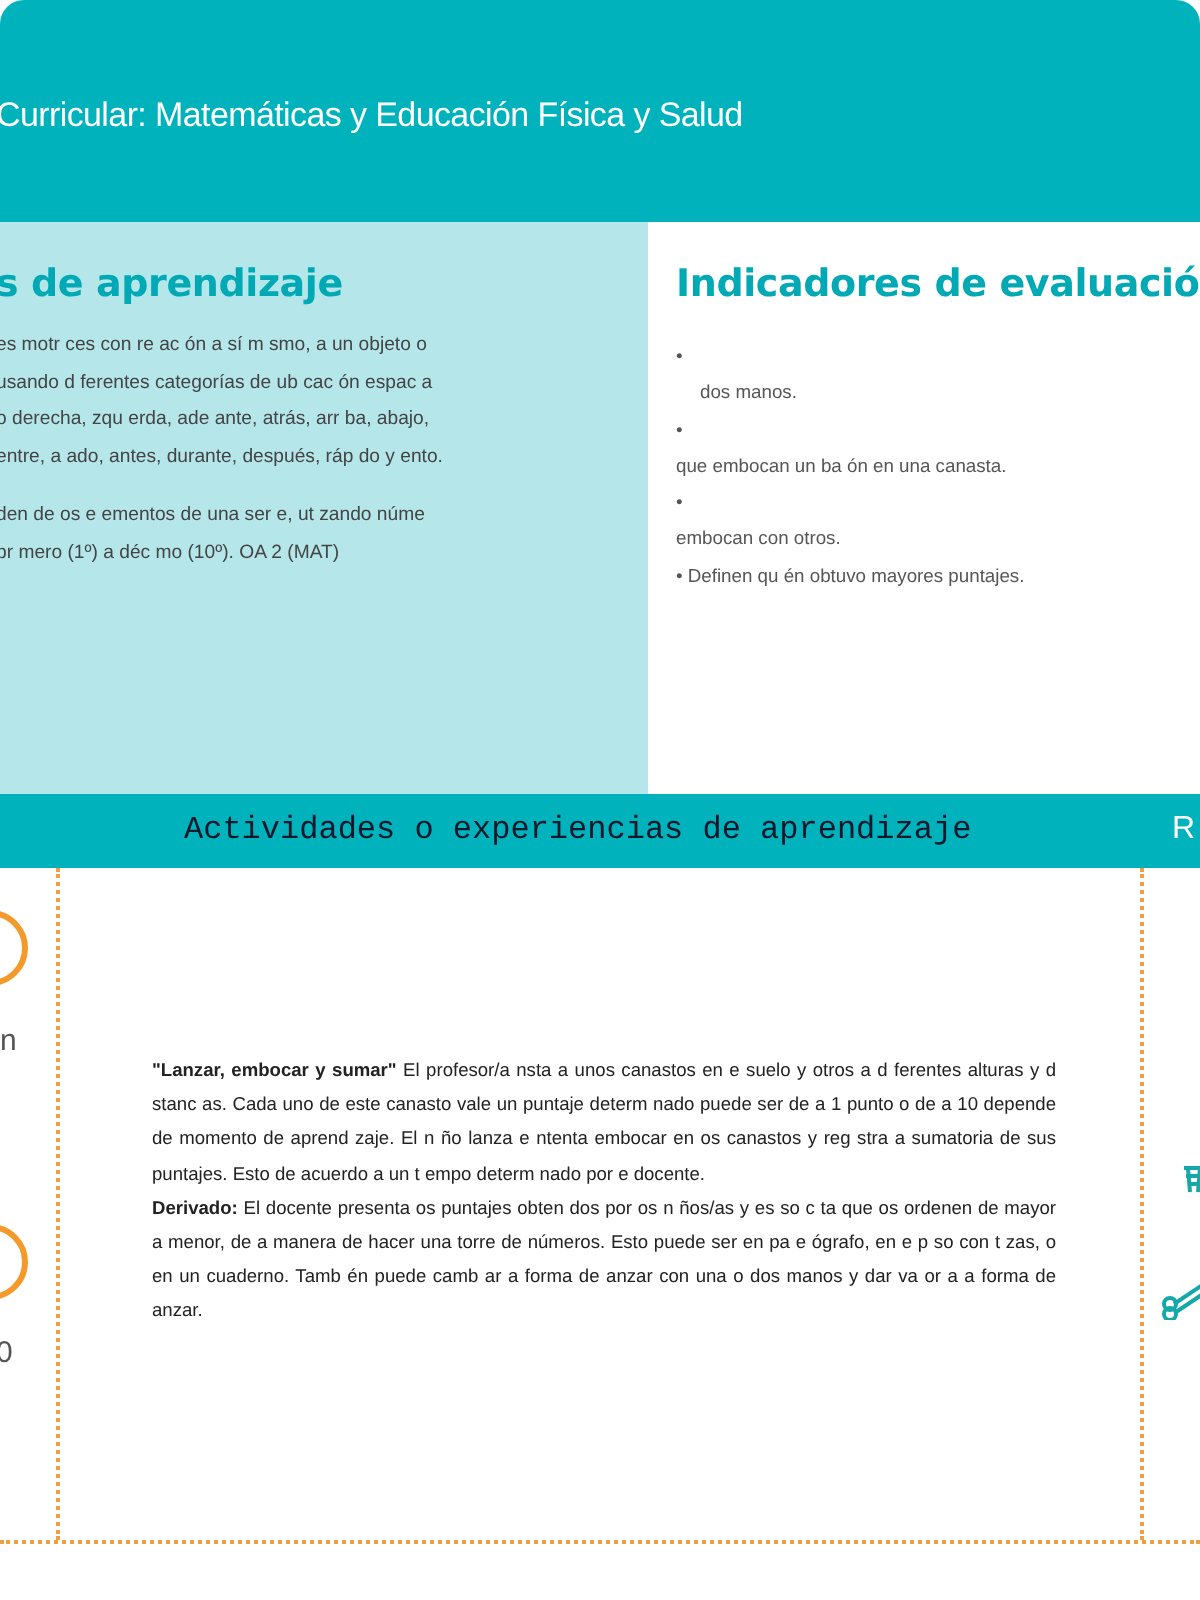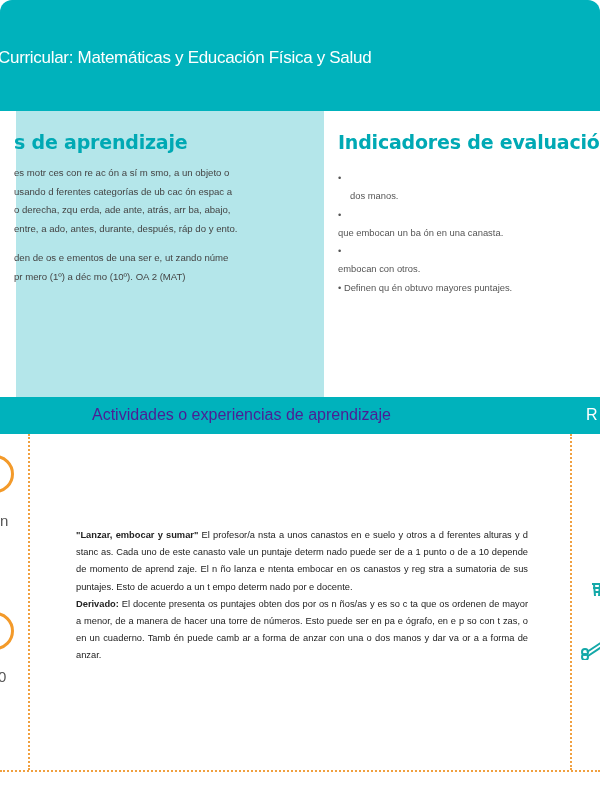--- a/index.html
+++ b/index.html
@@ -16,21 +16,21 @@
       background: #00b2bc;
     }
     .header-title {
       position: absolute; left: -2px; top: 48px;
       color: #ffffff; font-size: 17px; letter-spacing: -0.3px;
       font-family: "Liberation Sans", sans-serif; white-space: nowrap;
     }
 
     
     .oa-panel {
-      position: absolute; left: 16px; top: 111px; width: 348px; height: 286px;
+      position: absolute; left: 0; top: 111px; width: 348px; height: 286px;
       background: #b4e6ea;
       padding-left: 44px;
     }
     .oa-title {
       position: absolute; left: -2px; top: 20px;
       color: #00a9b4; font-size: 19px; font-weight: bold; white-space: nowrap;
       font-family: "DejaVu Sans", sans-serif; letter-spacing: -0.2px;
     }
     .oa-text {
       position: absolute; left: -2px; top: 53px; width: 320px;
@@ -57,22 +57,22 @@
     }
     .ind-list li::before { content: "• "; }
 
     
     .act-band {
       position: absolute; left: 0; top: 397px; width: 600px; height: 37px;
       background: #00b2bc;
     }
     .act-title {
       position: absolute; left: 92px; top: 9px;
-      color: #4c1d95; font-size: 16px; white-space: nowrap;
-      font-family: Liberation Sans, sans-serif;
+      color: #0f172a; font-size: 16px; white-space: nowrap;
+      font-family: Liberation Mono, monospace;
     }
     .res-title {
       position: absolute; left: 586px; top: 9px;
       color: #ffffff; font-size: 16px; white-space: nowrap;
       font-family: "Liberation Sans", sans-serif;
     }
 
     
     .vdots {
       position: absolute; width: 0; border-left: 2px dotted #f0a040;

